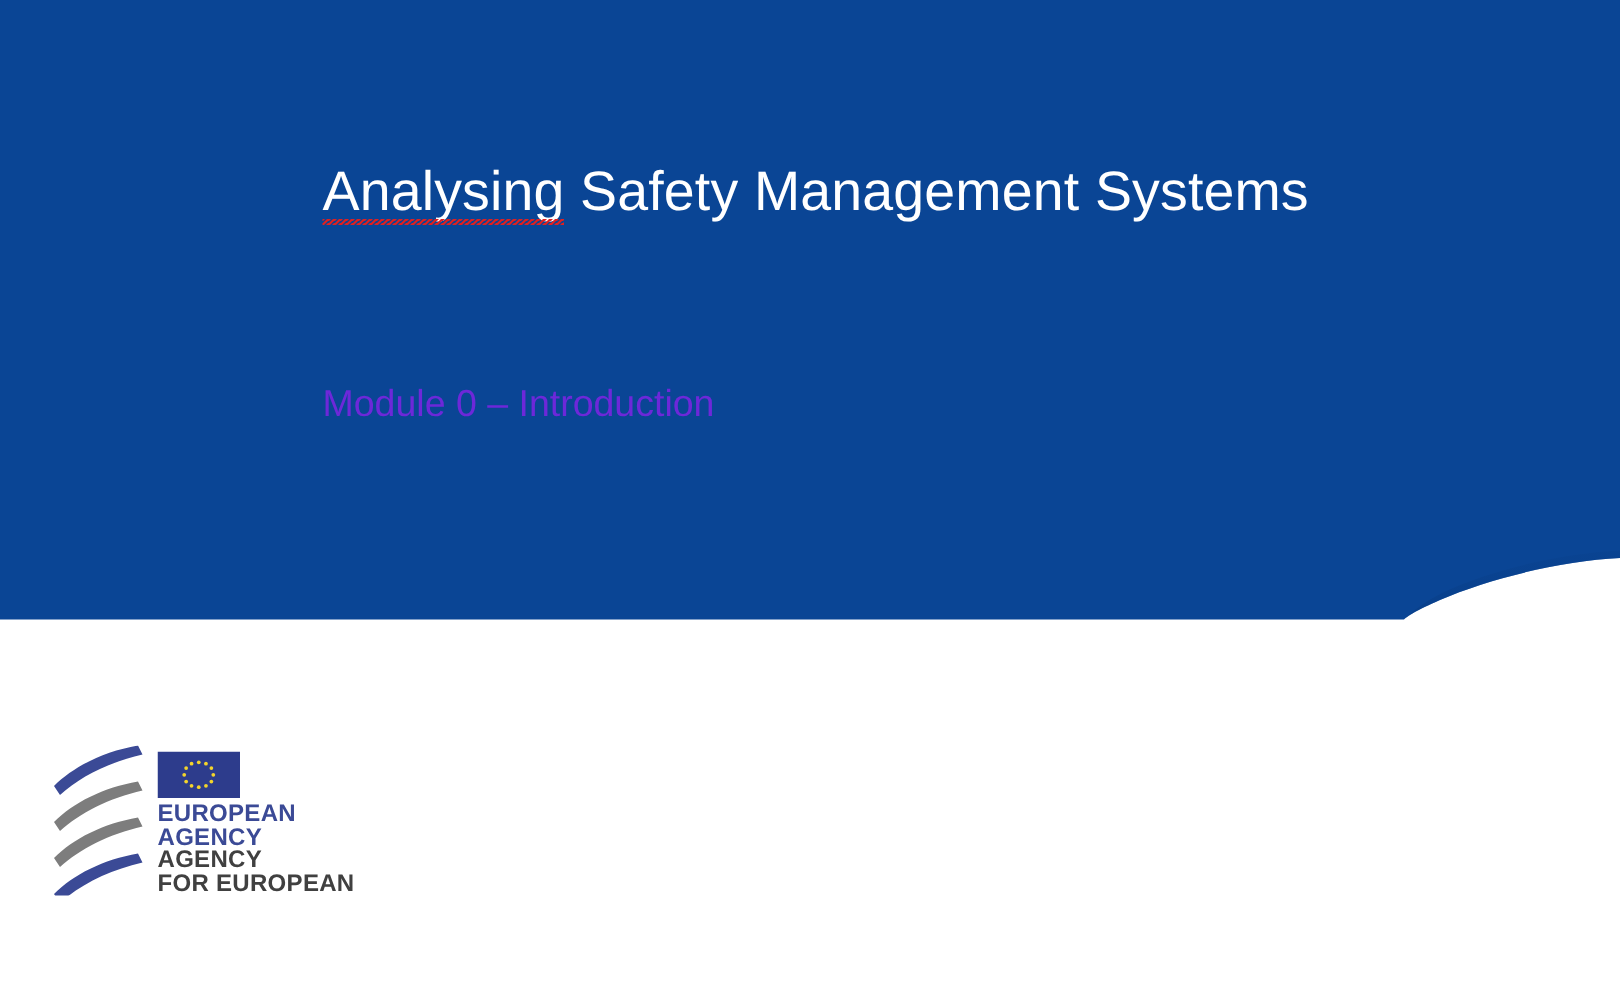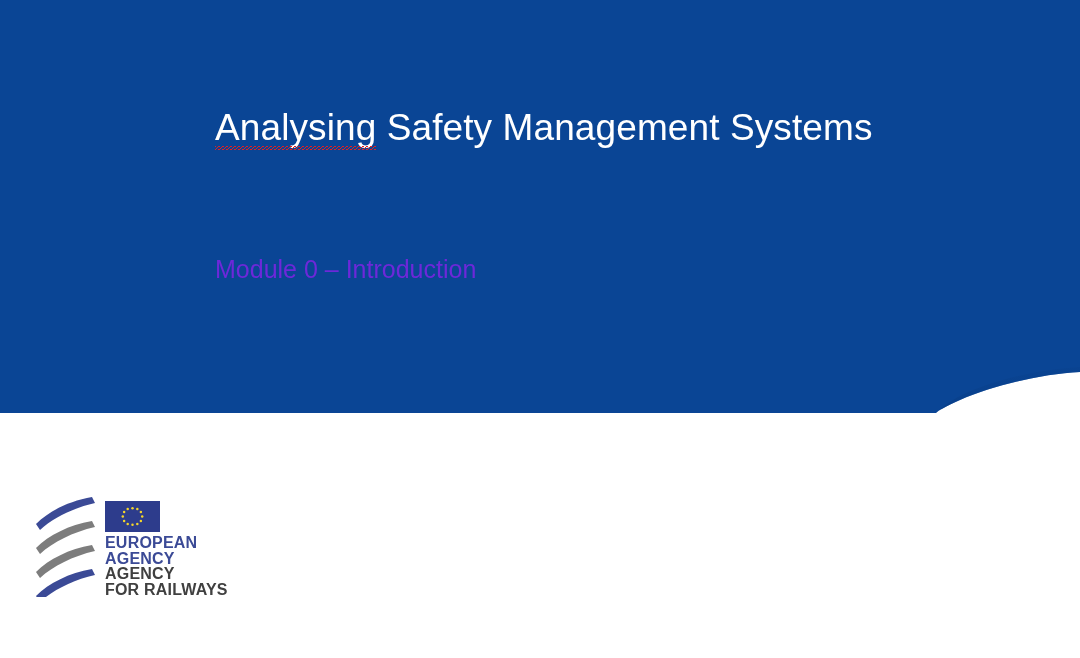--- a/index.html
+++ b/index.html
@@ -183,19 +183,19 @@
             <circle cx="19.1" cy="11.0" r="1.25"></circle>
             <circle cx="22.7" cy="8.1" r="1.25"></circle>
           </g>
         </svg>
       </div>
 
       <div id="logo-words">
         <div class="logo-word word-blue">EUROPEAN</div>
         <div class="logo-word word-blue">AGENCY</div>
         <div class="logo-word word-grey">AGENCY</div>
-        <div class="logo-word word-grey">FOR RAILWAYS</div>
+        <div class="logo-word word-grey">FOR EUROPEAN</div>
       </div>
 
     </div>
   </div>
 
 </div>
 
 </body></html>

